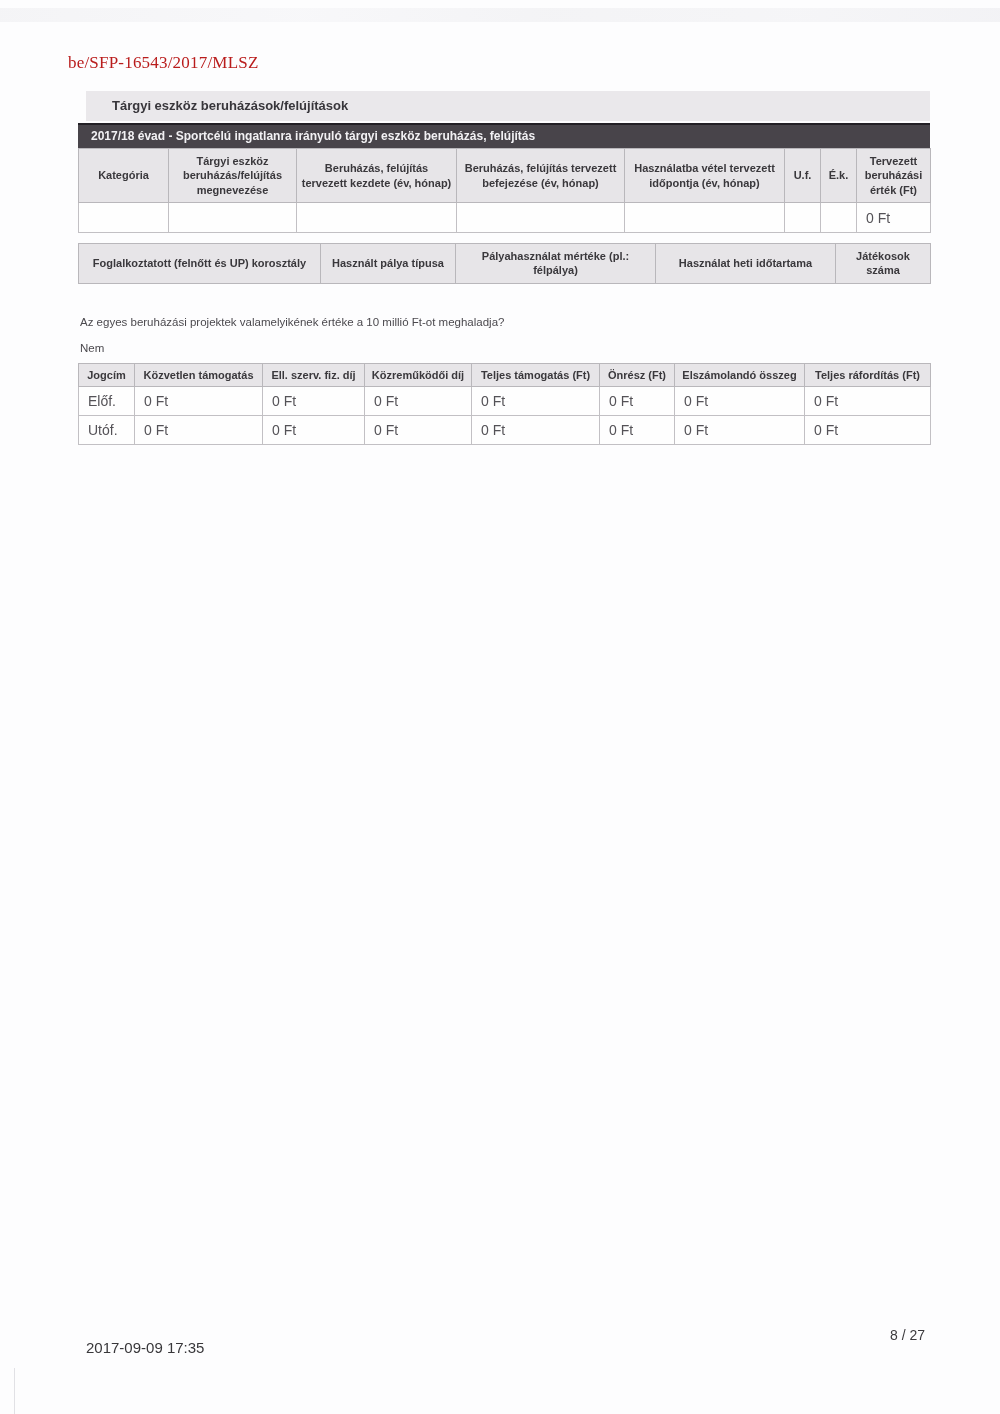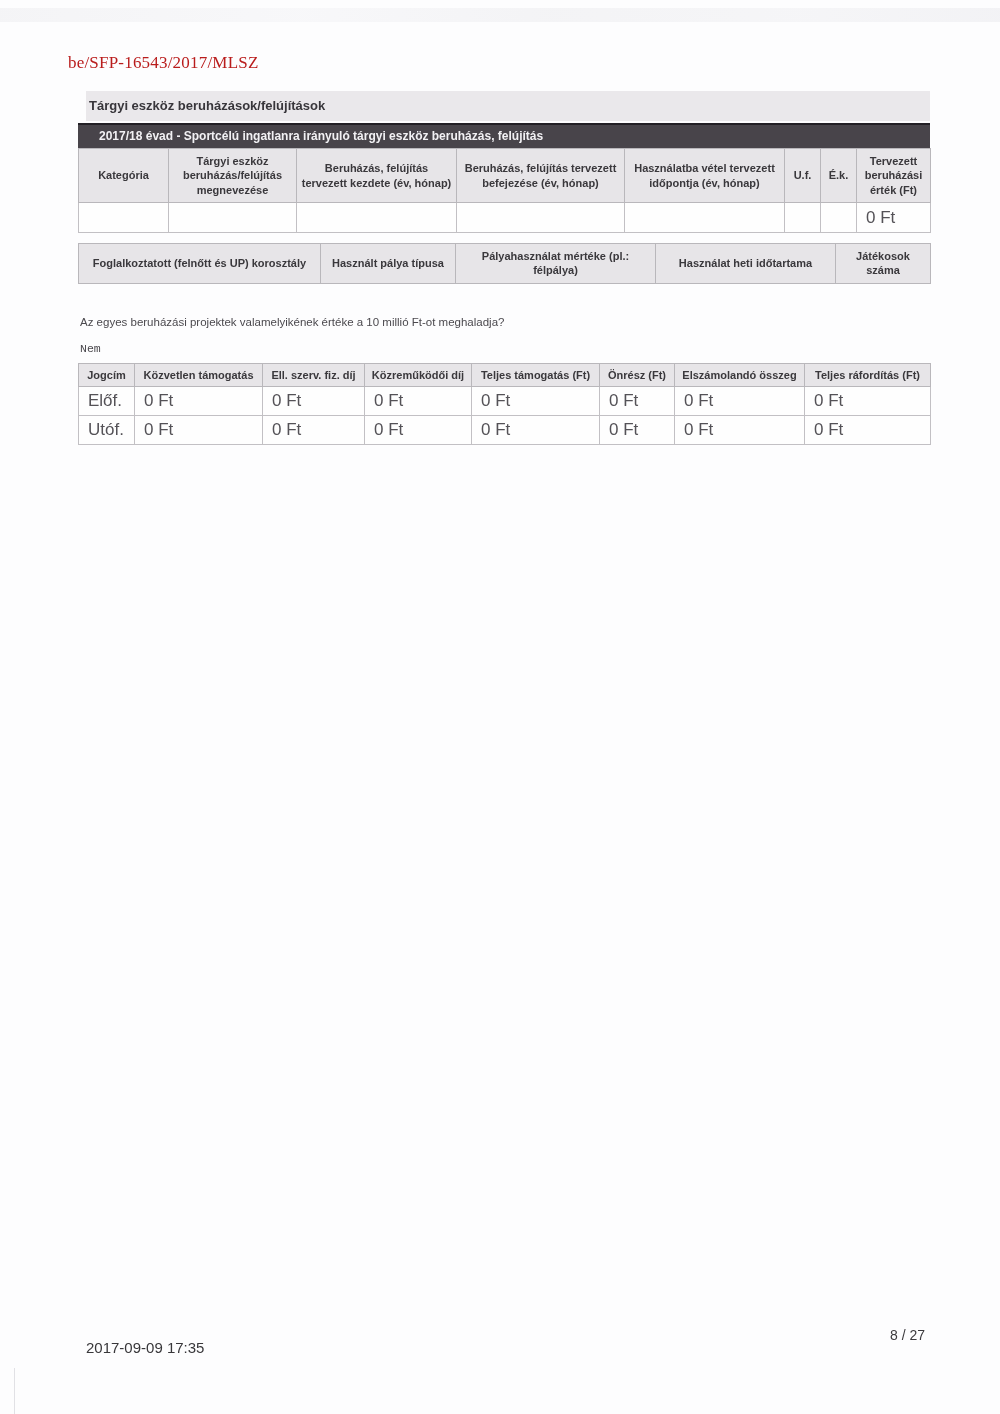--- a/index.html
+++ b/index.html
@@ -24,62 +24,62 @@
 
   .doc-id {
     position:absolute; left:68px; top:53px;
     font-size:17px; font-weight:400; color:#b91c1c; letter-spacing:.2px;font-family:Liberation Serif, serif;
   }
 
   .section-bar {
     position:absolute; left:86px; top:91px; width:844px; height:30px;
     background:#eae8eb; color:#38363b;
     font-size:13px; font-weight:bold; line-height:30px;
-    padding-left:3px;
+    padding-left:26px;
   }
 
   .tbl-block { position:absolute; left:78px; width:852px; }
   .tbl-block-1 { top:123px; }
   .tbl-block-2 { top:243px; }
   .tbl-block-3 { top:363px; }
 
   .bar-dark {
     height:25px; background:#48444a; border-top:2px solid #232026;
     color:#f2f1f4; font-size:12px; font-weight:bold; line-height:22px;
-    padding-left:21px; white-space:nowrap; overflow:hidden;
+    padding-left:13px; white-space:nowrap; overflow:hidden;
   }
 
   table {
     width:852px; border-collapse:collapse; table-layout:fixed;
     background:#fff;
   }
   th {
     background:#e7e5e8; border:1px solid #b9b7bb;
     font-size:11px; font-weight:bold; color:#3a383c;
     text-align:center; vertical-align:middle;
     padding:5px 4px; line-height:1.3;
   }
   td {
     border:1px solid #c2c0c4; background:#fefefe;
-    font-size:17px; color:#545257; text-align:left;
+    font-size:14px; color:#545257; text-align:left;
     padding:0 0 0 9px; vertical-align:middle;
   }
   .tbl-1 td { height:30px; }
   .tbl-1 th { height:54px; }
   .tbl-2 th { height:30px; }
   .tbl-3 th { height:22px; padding:4px 4px; }
   .tbl-3 td { height:29px; }
 
   .question {
     position:absolute; left:80px; top:316px;
     font-size:11.5px; color:#4b494e;text-align:right;
   }
   .answer {
     position:absolute; left:80px; top:342px;
-    font-size:11.5px; color:#4b494e;font-family:Liberation Mono, monospace;
+    font-size:11.5px; color:#4b494e;
   }
 
   .footer-timestamp {
     position:absolute; left:86px; top:1339px;
     font-size:15px; color:#38373a;
   }
   .footer-page {
     position:absolute; right:75px; top:1327px;
     font-size:14px; color:#3c3b3e;
   }

